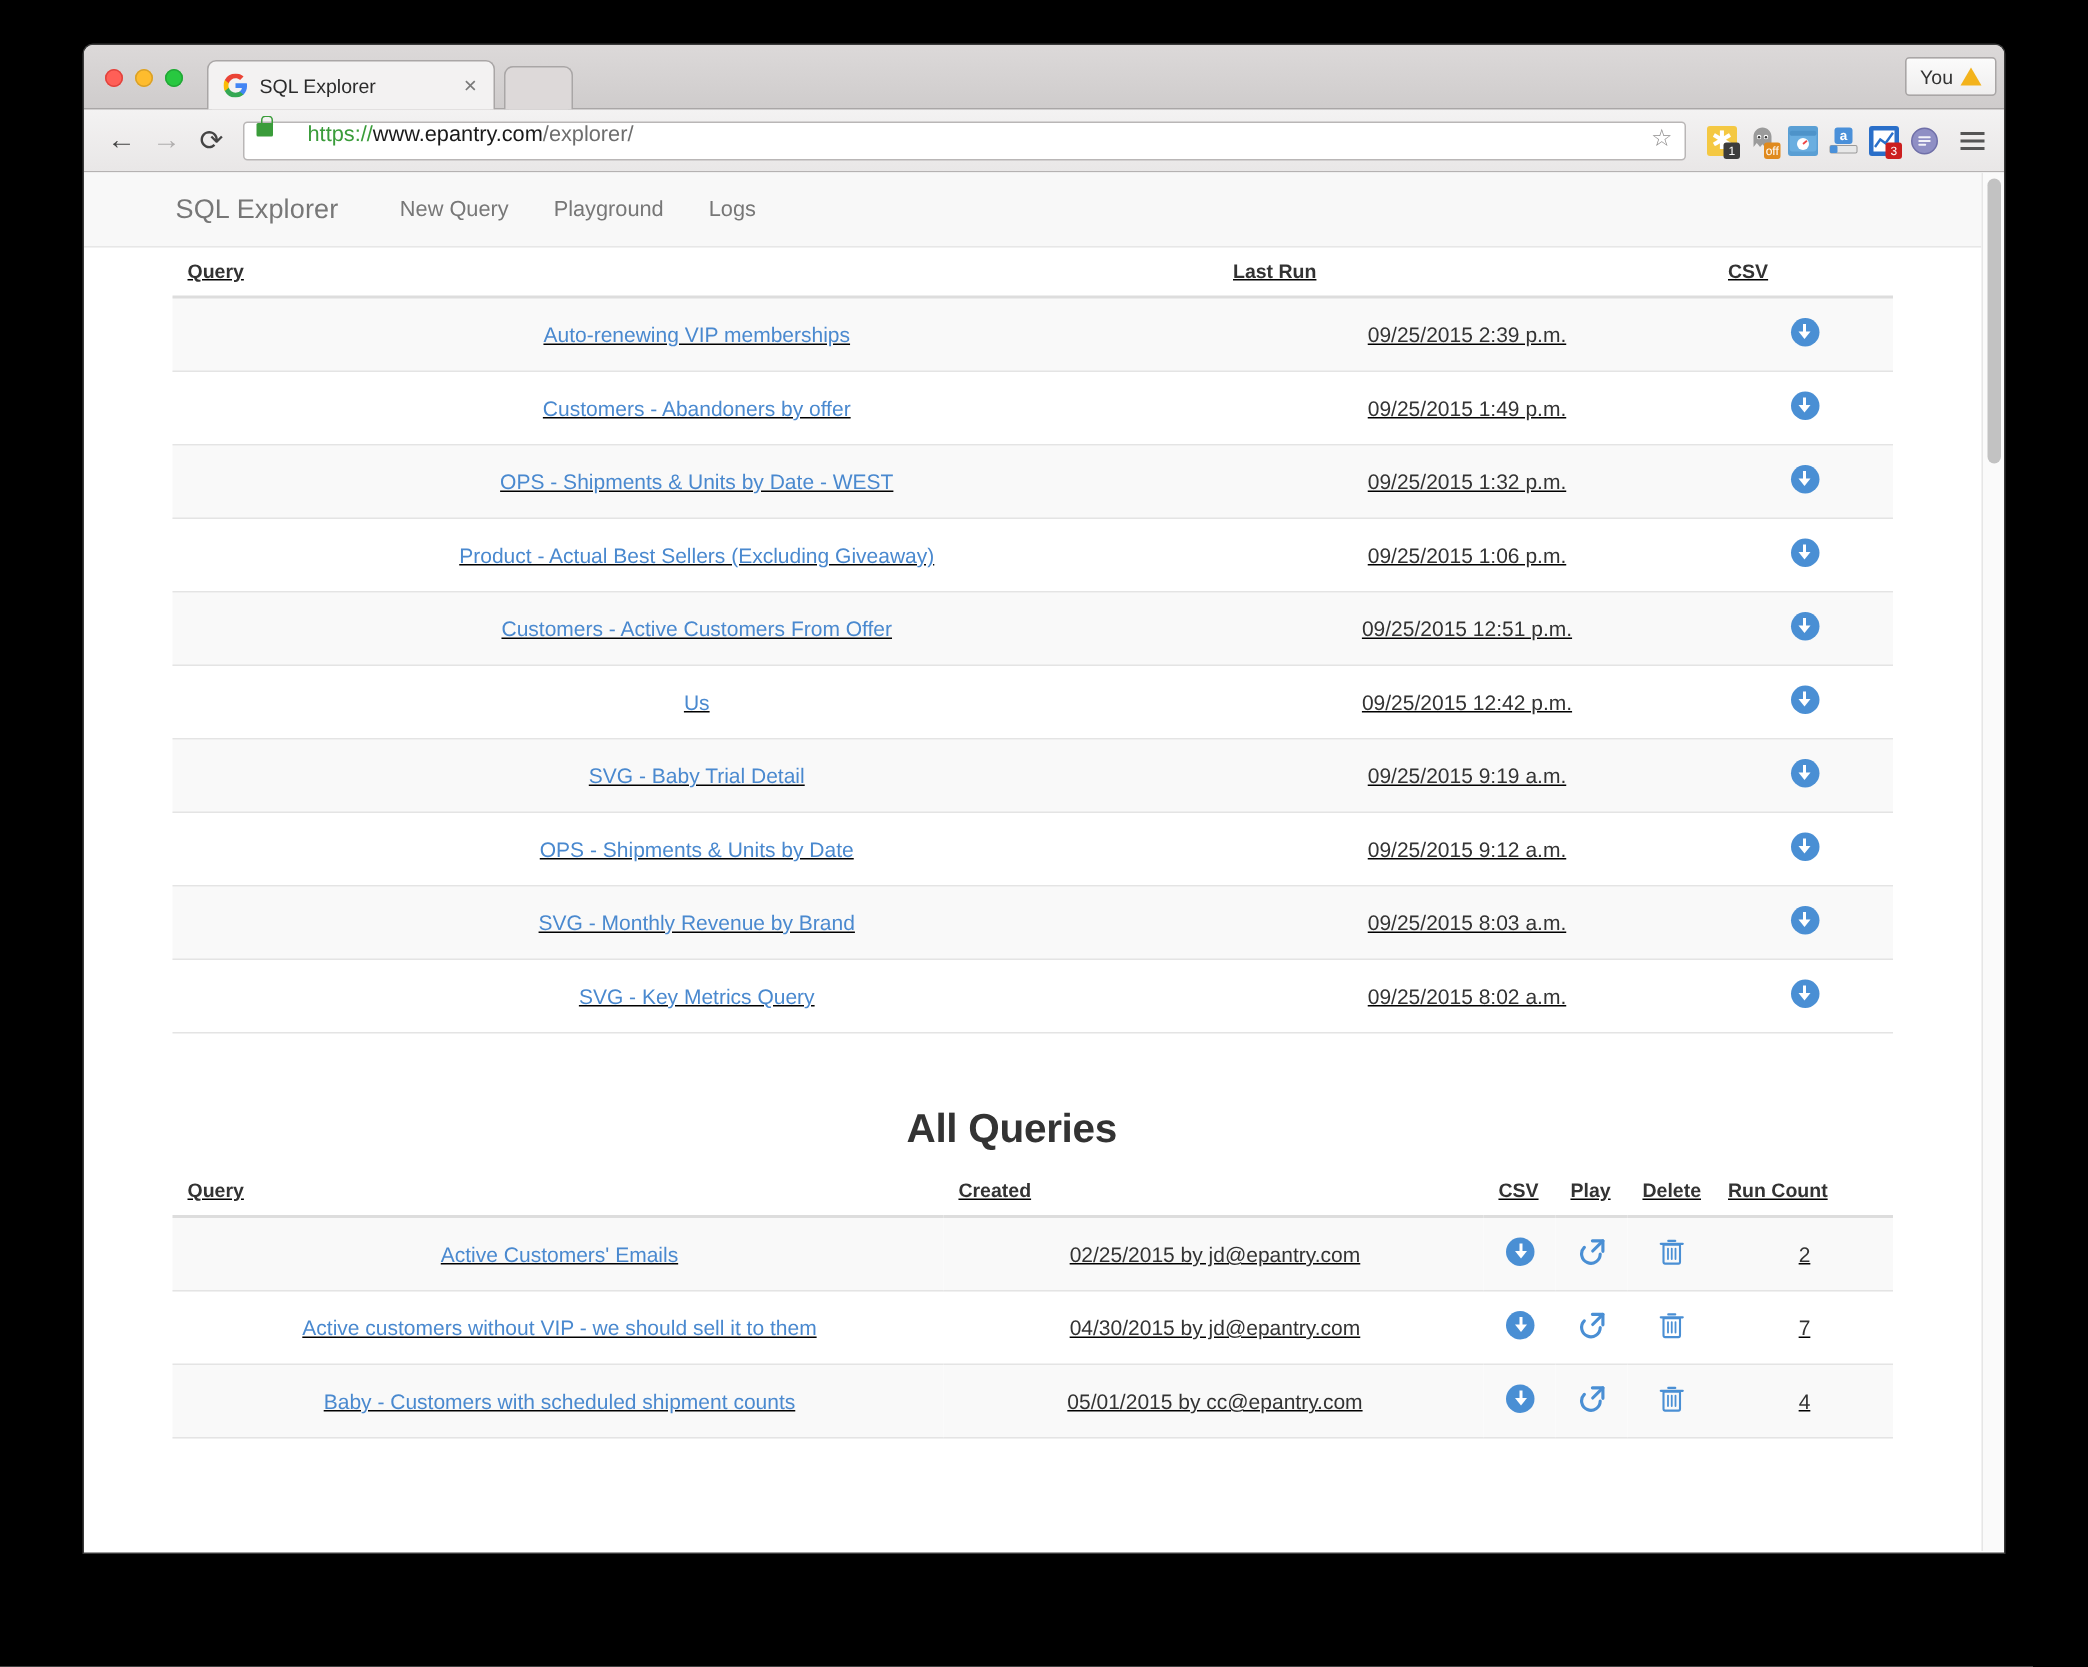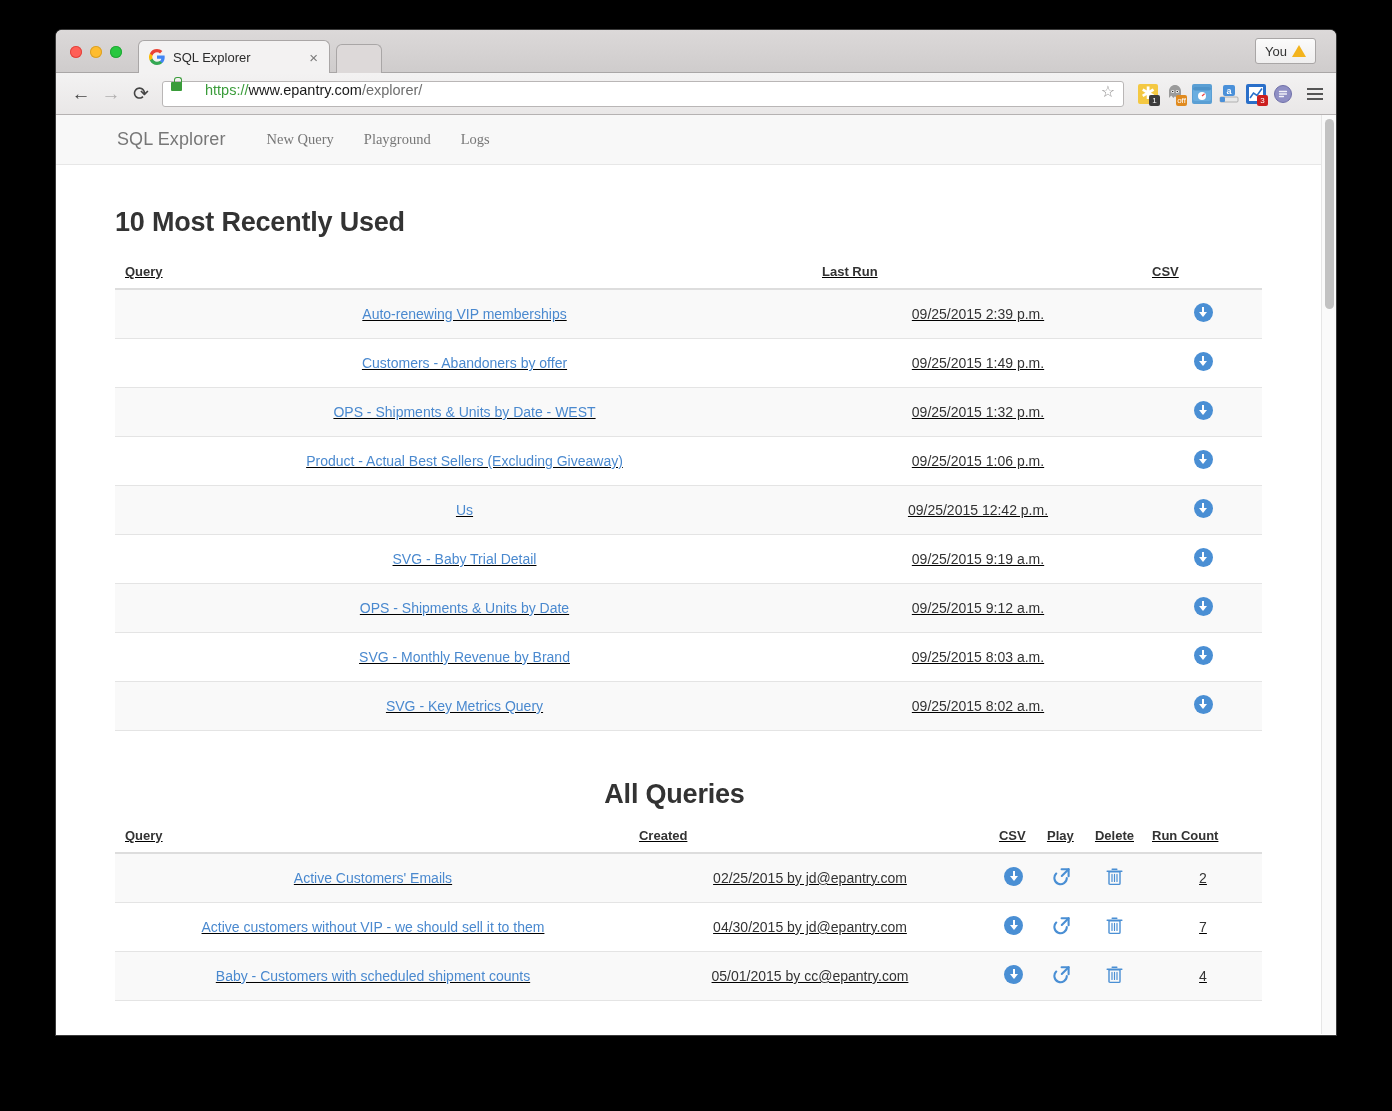--- a/index.html
+++ b/index.html
@@ -55,21 +55,21 @@
   .tab-close { font-size: 15px; color: #7a7a7a; line-height: 1; padding: 0 3px; }
   .tab-stub {
     position: absolute; left: 280px; top: 14px;
     width: 46px; height: 29px;
     background: #ddd9d9;
     border: 1px solid #a9a6a6;
     border-bottom: none;
     border-radius: 6px 6px 0 0;
   }
   .you-btn {
-    position: absolute; right: 20px; top: 8px;
+    position: absolute; right: 5px; top: 8px;
     height: 26px; padding: 0 9px;
     background: linear-gradient(#fbfbfb, #efeeee);
     border: 1px solid #a9a6a6;
     border-radius: 3px;
     display: flex; align-items: center; gap: 5px;
     font-size: 13px; color: #333;
   }
   .warn-tri {
     width: 0; height: 0;
     border-left: 7px solid transparent;
@@ -153,21 +153,20 @@
     display: flex; align-items: center;
     padding-left: 61px;
   }
   .brand {
     font-size: 18px; color: #777;
     margin-right: 26px; letter-spacing: .1px;
   }
   .navlink {
     font-size: 14.5px; color: #777;
     padding: 0 15px;
-    font-family: Liberation Serif, serif;
   }
 
   .container { padding: 0 59px; }
   h2.section {
     font-size: 27px; font-weight: bold;
     color: #333; margin: 42px 0 18px 0;
     letter-spacing: -.2px;
   }
   .allq-head { display: flex; align-items: center; margin: 48px 0 10px 0; flex-direction: column; }
   .allq-head h2 { margin: 0 28px 0 0; }
@@ -352,21 +351,20 @@
 
       <div class="navbar">
         <span class="brand">SQL Explorer</span>
         <span class="navlink">New Query</span>
         <span class="navlink">Playground</span>
         <span class="navlink">Logs</span>
       </div>
 
       <div class="container">
 
-        <h2 class="section">10 Most Recently Used</h2>
 
         <table>
           <thead>
             <tr>
               <th>Query</th>
               <th class="col-lastrun">Last Run</th>
               <th class="col-csv">CSV</th>
             </tr>
           </thead>
           <tbody id="recent-body">
@@ -381,20 +379,25 @@
                 <td class="col-csv"><span class="icon-dl"></span></td>
               </tr>
               <tr>
                 <td><a class="qlink" href="#">OPS - Shipments &amp; Units by Date - WEST</a></td>
                 <td class="col-lastrun">09/25/2015 1:32 p.m.</td>
                 <td class="col-csv"><span class="icon-dl"></span></td>
               </tr>
               <tr>
                 <td><a class="qlink" href="#">Product - Actual Best Sellers (Excluding Giveaway)</a></td>
                 <td class="col-lastrun">09/25/2015 1:06 p.m.</td>
+                <td class="col-csv"><span class="icon-dl"></span></td>
+              </tr>
+              <tr>
+                <td><a class="qlink" href="#">Customers - Active Customers From Offer</a></td>
+                <td class="col-lastrun">09/25/2015 12:51 p.m.</td>
                 <td class="col-csv"><span class="icon-dl"></span></td>
               </tr>
               <tr>
                 <td><a class="qlink" href="#">Us</a></td>
                 <td class="col-lastrun">09/25/2015 12:42 p.m.</td>
                 <td class="col-csv"><span class="icon-dl"></span></td>
               </tr>
               <tr>
                 <td><a class="qlink" href="#">SVG - Baby Trial Detail</a></td>
                 <td class="col-lastrun">09/25/2015 9:19 a.m.</td>

